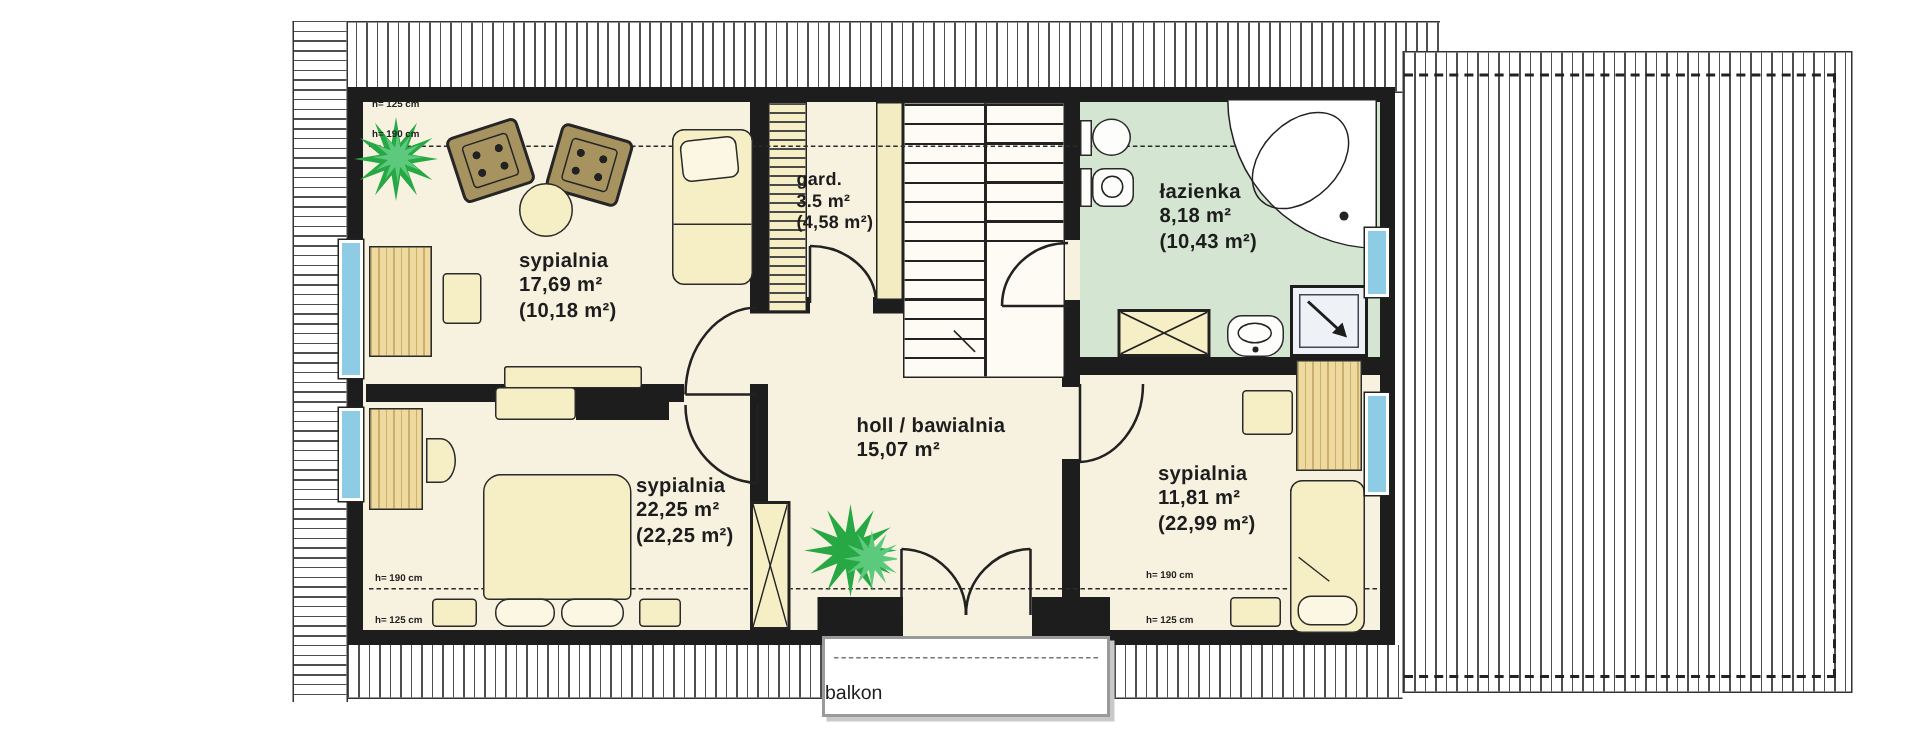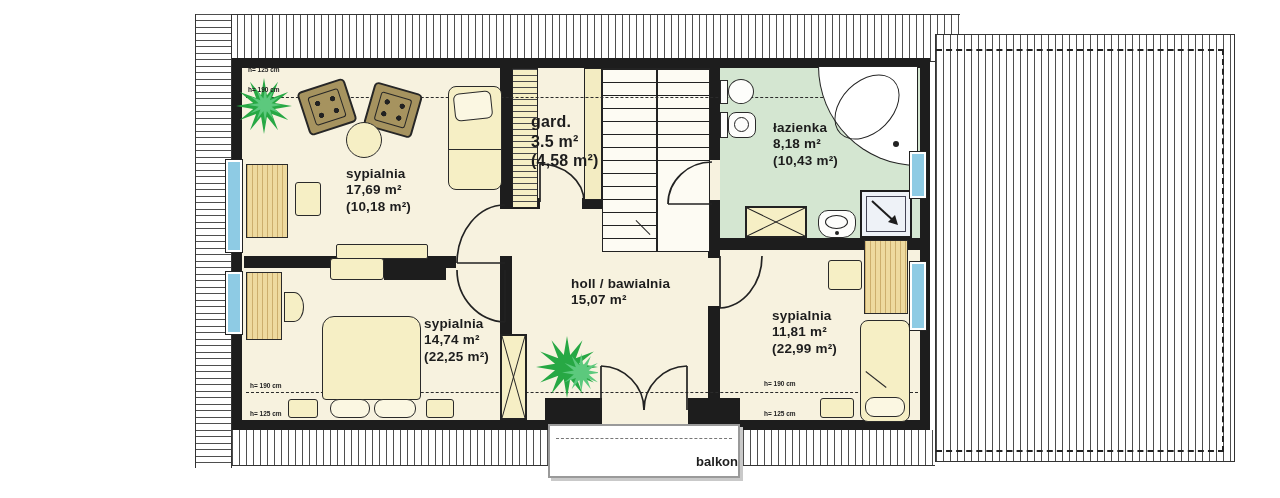--- a/index.html
+++ b/index.html
@@ -10,31 +10,31 @@
   .roof-v{background-color:#fff;background-image:repeating-linear-gradient(90deg,#4e4e4e 0 1px,transparent 1px 7px);}
   .roof-h{background-color:#fff;background-image:repeating-linear-gradient(180deg,#4e4e4e 0 1px,transparent 1px 6.5px);}
   .wall{background:#1d1d1d;}
   .floor{background:#f7f2df;}
   .furn{background:#f6efc5;border:1.6px solid #2a2a2a;border-radius:3px;}
   .white-f{background:#fdfdfb;border:1.6px solid #2a2a2a;}
   .wood{background-color:#eeda9f;background-image:repeating-linear-gradient(90deg,rgba(150,104,28,.38) 0 1px,transparent 1px 5px);border:1.6px solid #2a2a2a;}
   .win{background:#8ecbe4;border:2px solid #fff;outline:1.2px solid #222;}
   .dash{height:0;border-top:1.8px dashed #2b2b2b;}
   .rlabel{color:#1d1d1d;font-weight:700;font-size:13.5px;line-height:1.22;letter-spacing:.2px;white-space:nowrap;}
-  .rlabel.small{font-size:16px;}
+  .rlabel.small{font-size:12px;}
   .hmark{color:#222;font-size:6.5px;font-weight:700;white-space:nowrap;}
   .door-svg{position:absolute;overflow:visible;}
   .door-svg path,.door-svg line{stroke:#222;stroke-width:1.7;fill:none;}
   .xbox{background:#f6efc5;border:2px solid #222;}
   .xbox svg{position:absolute;inset:0;width:100%;height:100%;}
   .xbox line{stroke:#222;stroke-width:3;}
   .dot{position:absolute;background:#222;border-radius:50%;}
   .title{color:#3f3f3f;font-size:27px;font-weight:600;letter-spacing:.5px;}
   .balcony{background:#fff;border:2px solid #9a9a9a;box-shadow:3px 3px 0 #c9c9c9;}
-  .balcony-label{position:absolute;left:0;right:0;bottom:7px;text-align:right;font-size:13px;font-weight:700;color:#1d1d1d;}
+  .balcony-label{position:absolute;left:0;right:0;bottom:7px;text-align:left;font-size:13px;font-weight:400;color:#1d1d1d;}
 </style>
 </head>
 <body>
 
 <div id="stage">
 
 
   <div class="abs roof-v" style="left:195px;top:14px;width:765px;height:48px;border-top:1.5px solid #333;border-bottom:1.5px solid #333;"></div>
   <div class="abs roof-h" style="left:195px;top:14px;width:37px;height:454px;border-left:1.5px solid #333;border-right:1.5px solid #333;"></div>
   <div class="abs roof-v" style="left:232px;top:430px;width:703px;height:36px;border-bottom:1.5px solid #333;"></div>
@@ -158,21 +158,21 @@
   <div class="abs furn" style="left:426px;top:399px;width:28px;height:19px;"></div>
   <div class="abs furn" style="left:330px;top:258px;width:54px;height:22px;"></div>
   <div class="abs xbox" style="left:500px;top:334px;width:27px;height:86px;">
     <svg viewBox="0 0 100 100" preserveAspectRatio="none">
         <line x1="0" y1="0" x2="100" y2="100"></line>
         <line x1="100" y1="0" x2="0" y2="100"></line>
       </svg>
   </div>
   <div class="abs rlabel" style="left:424px;top:316px;">
     <div>sypialnia</div>
-    <div>14,74 m²</div>
+    <div>22,25 m²</div>
     <div>(22,25 m²)</div>
   </div>
 
   <div class="abs wood" style="left:864px;top:240px;width:44px;height:74px;"></div>
   <div class="abs furn" style="left:828px;top:260px;width:34px;height:30px;"></div>
   <div class="abs furn" style="left:860px;top:320px;width:50px;height:102px;border-radius:8px;">
     <div class="abs" style="left:4px;top:76px;width:40px;height:20px;background:#fbf7e2;border:1.3px solid #2a2a2a;border-radius:9px;"></div>
     <div class="abs" style="left:2px;top:58px;width:26px;height:0;border-top:1.3px solid #2a2a2a;transform:rotate(38deg);"></div>
   </div>
   <div class="abs furn" style="left:820px;top:398px;width:34px;height:20px;"></div>

